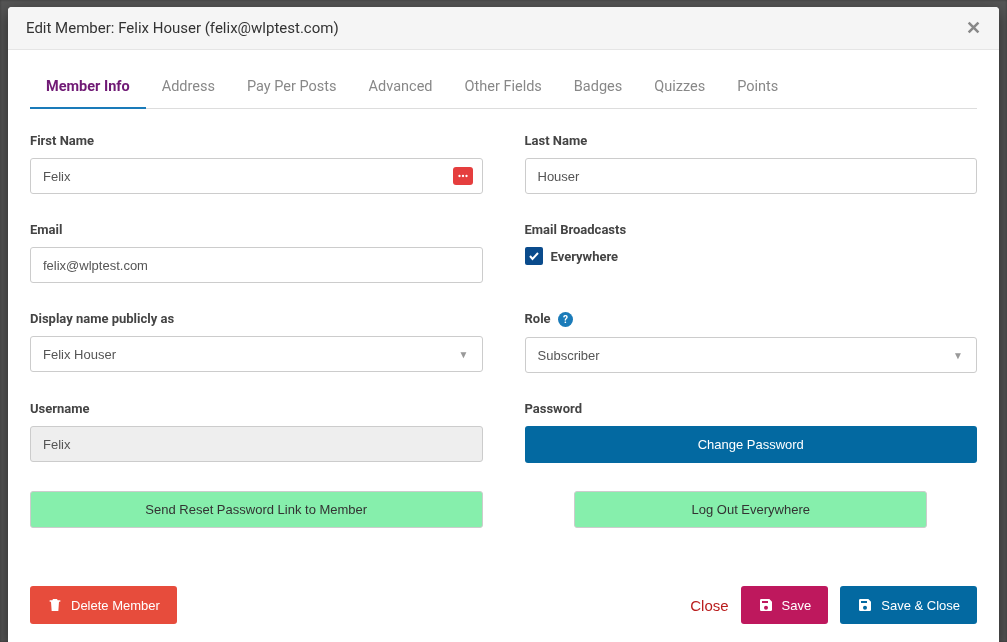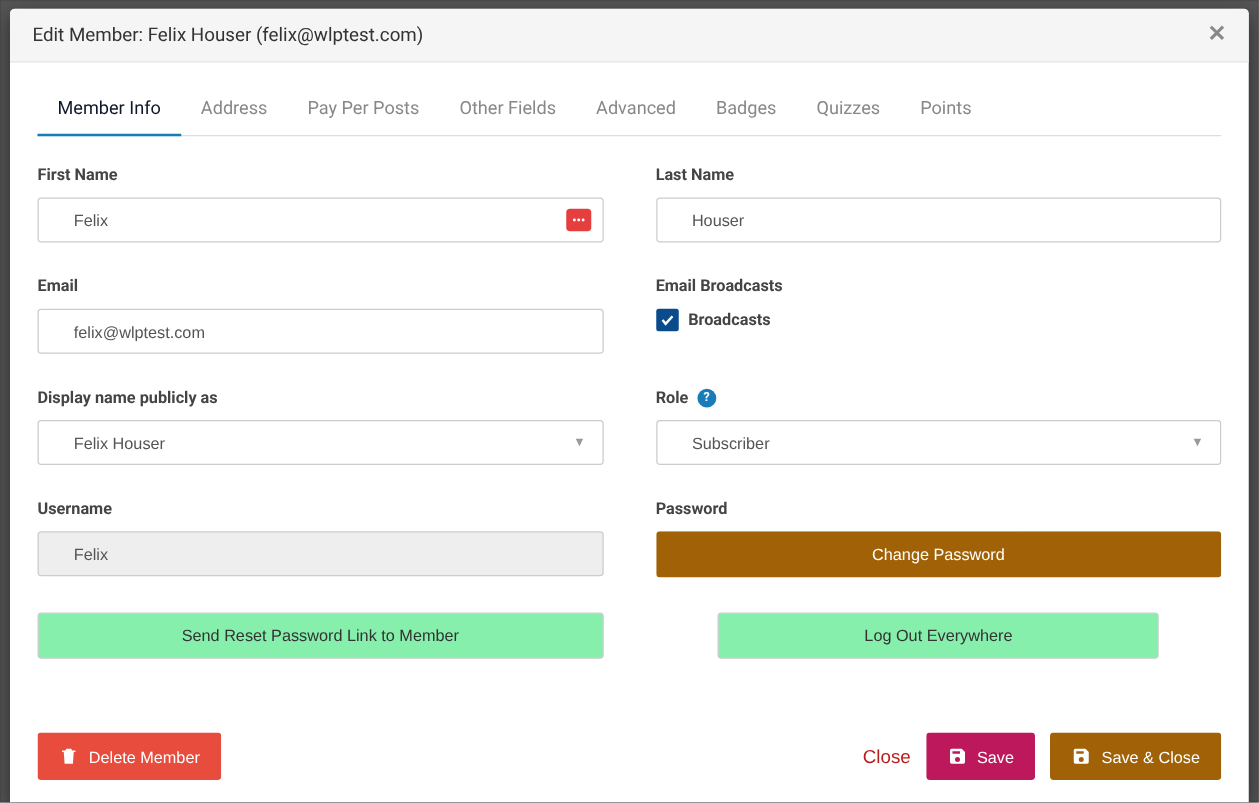--- a/index.html
+++ b/index.html
@@ -64,42 +64,42 @@
     .tab {
       padding: 10px 16px 12px 16px;
       color: #888;
       font-size: 14.5px;
       cursor: pointer;
       border-bottom: 2px solid transparent;
       margin-bottom: -1px;
       white-space: nowrap;
     }
     .tab.active {
-      color: #0f172a;
-      font-weight: 400;
+      color: #701a75;
+      font-weight: 700;
       border-bottom-color: #1a7bb9;
     }
     .form-grid {
       display: grid;
       grid-template-columns: 1fr 1fr;
       gap: 0 42px;
     }
     .form-group {
       margin-bottom: 28px;
     }
     .form-label {
       display: block;
       font-size: 13px;
       color: #444;
       font-weight: 700;
       margin-bottom: 10px;
     }
     .form-control {
       width: 100%;
-      padding: 8px 28px;
+      padding: 8px 12px;
       font-size: 13px;
       color: #555;
       border: 1px solid #ccc;
       border-radius: 3px;
       background: #fff;
       height: 36px;
     }
     .form-control:disabled {
       background: #eee;
     }
@@ -175,21 +175,21 @@
     }
     .btn-block {
       width: 100%;
     }
     .btn-default {
       background: #86efac;
       border-color: #ccc;
       color: #333;
     }
     .btn-success {
-      background: #a16207;
+      background: #0369a1;
       color: #fff;
       text-align: right;
     }
     .btn-danger {
       background: #e74c3c;
       color: #fff;
     }
     .btn-primary {
       background: #be185d;
       color: #fff;
@@ -229,22 +229,22 @@
   <div class="modal-header">
     <div class="modal-title">Edit Member: Felix Houser (felix@wlptest.com)</div>
     <div class="close-btn">✕</div>
   </div>
 
   <div class="modal-body">
     <div class="tabs">
       <div class="tab active">Member Info</div>
       <div class="tab">Address</div>
       <div class="tab">Pay Per Posts</div>
+      <div class="tab">Advanced</div>
       <div class="tab">Other Fields</div>
-      <div class="tab">Advanced</div>
       <div class="tab">Badges</div>
       <div class="tab">Quizzes</div>
       <div class="tab">Points</div>
     </div>
 
     <div class="form-grid">
 
       <div class="form-group">
         <label class="form-label">First Name</label>
         <div class="input-wrap">
@@ -268,21 +268,21 @@
         <input class="form-control" value="felix@wlptest.com" style="">
       </div>
       <div class="form-group">
         <label class="form-label">Email Broadcasts</label>
         <div class="checkbox-row">
           <span class="checkbox">
             <svg viewBox="0 0 24 24" fill="none" stroke="#fff" stroke-width="4">
                 <polyline points="4,12 9,18 20,6"></polyline>
               </svg>
           </span>
-          <span class="checkbox-label">Broadcasts</span>
+          <span class="checkbox-label">Everywhere</span>
         </div>
       </div>
 
       <div class="form-group">
         <label class="form-label">Display name publicly as</label>
         <div class="select-wrap">
           <input class="form-control" readonly="" value="Felix Houser" style="">
           <span class="select-caret">▼</span>
         </div>
       </div>

